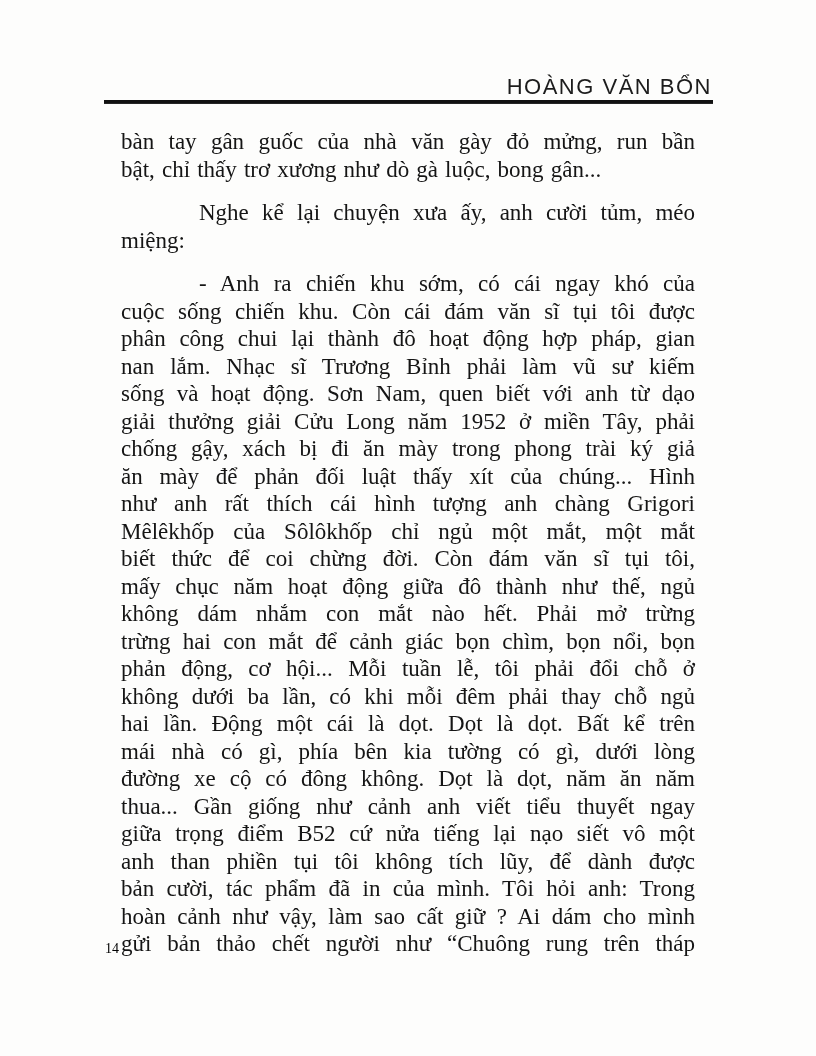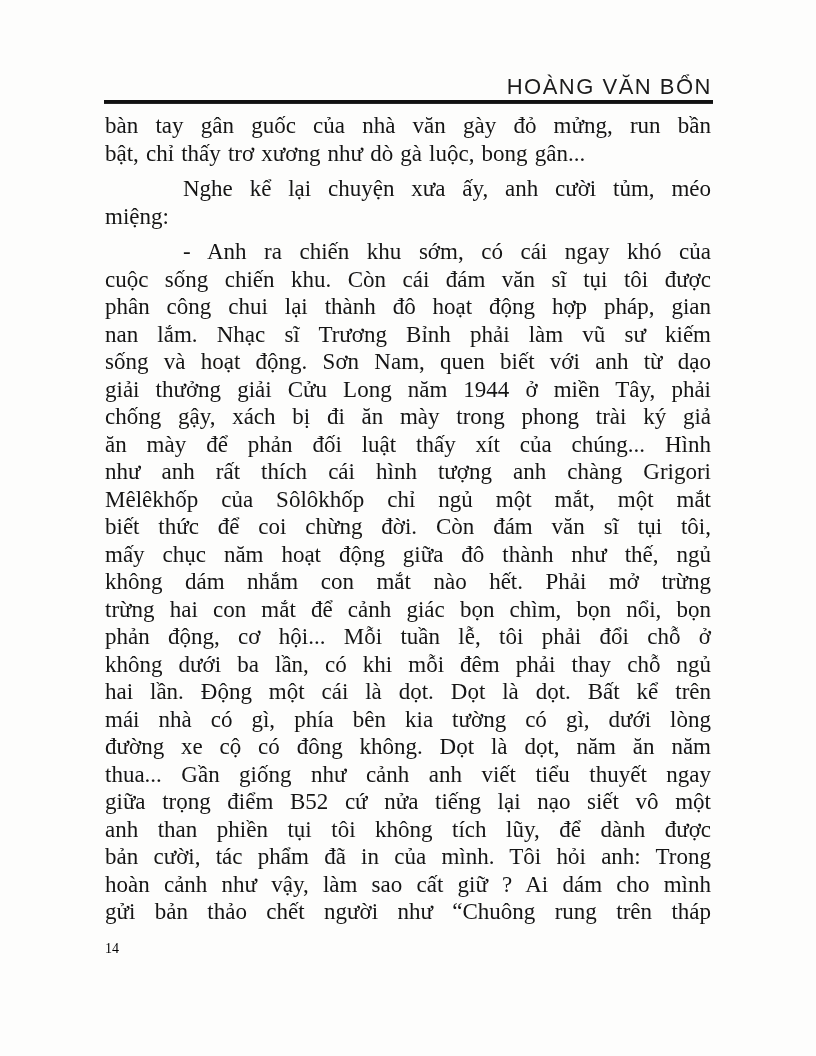--- a/index.html
+++ b/index.html
@@ -43,21 +43,21 @@
   .page-body {
     position: absolute;
     top: 112px;
     left: 105px;
     width: 606px;
     font-family: "Liberation Serif", serif;
     font-size: 23px;
     color: #151515;
     word-spacing: 0.06em;
   }
-  .para { margin: 0; }
+  .para { margin: 16px; }
   .para + .para { margin-top: 8px; }
   .line {
     line-height: 27.5px;
     height: 27.5px;
     text-align: justify;
     text-align-last: justify;
   }
   .line.last {
     text-align-last: left;
   }
@@ -87,21 +87,21 @@
       <div class="para">
         <div class="line indent">Nghe kể lại chuyện xưa ấy, anh cười tủm, méo</div>
         <div class="line last">miệng:</div>
       </div>
       <div class="para">
         <div class="line indent">- Anh ra chiến khu sớm, có cái ngay khó của</div>
         <div class="line">cuộc sống chiến khu. Còn cái đám văn sĩ tụi tôi được</div>
         <div class="line">phân công chui lại thành đô hoạt động hợp pháp, gian</div>
         <div class="line">nan lắm. Nhạc sĩ Trương Bỉnh phải làm vũ sư kiếm</div>
         <div class="line">sống và hoạt động. Sơn Nam, quen biết với anh từ dạo</div>
-        <div class="line">giải thưởng giải Cửu Long năm 1944 ở miền Tây, phải</div>
+        <div class="line">giải thưởng giải Cửu Long năm 1952 ở miền Tây, phải</div>
         <div class="line">chống gậy, xách bị đi ăn mày trong phong trài ký giả</div>
         <div class="line">ăn mày để phản đối luật thấy xít của chúng... Hình</div>
         <div class="line">như anh rất thích cái hình tượng anh chàng Grigori</div>
         <div class="line">Mêlêkhốp của Sôlôkhốp chỉ ngủ một mắt, một mắt</div>
         <div class="line">biết thức để coi chừng đời. Còn đám văn sĩ tụi tôi,</div>
         <div class="line">mấy chục năm hoạt động giữa đô thành như thế, ngủ</div>
         <div class="line">không dám nhắm con mắt nào hết. Phải mở trừng</div>
         <div class="line">trừng hai con mắt để cảnh giác bọn chìm, bọn nổi, bọn</div>
         <div class="line">phản động, cơ hội... Mỗi tuần lễ, tôi phải đổi chỗ ở</div>
         <div class="line">không dưới ba lần, có khi mỗi đêm phải thay chỗ ngủ</div>

